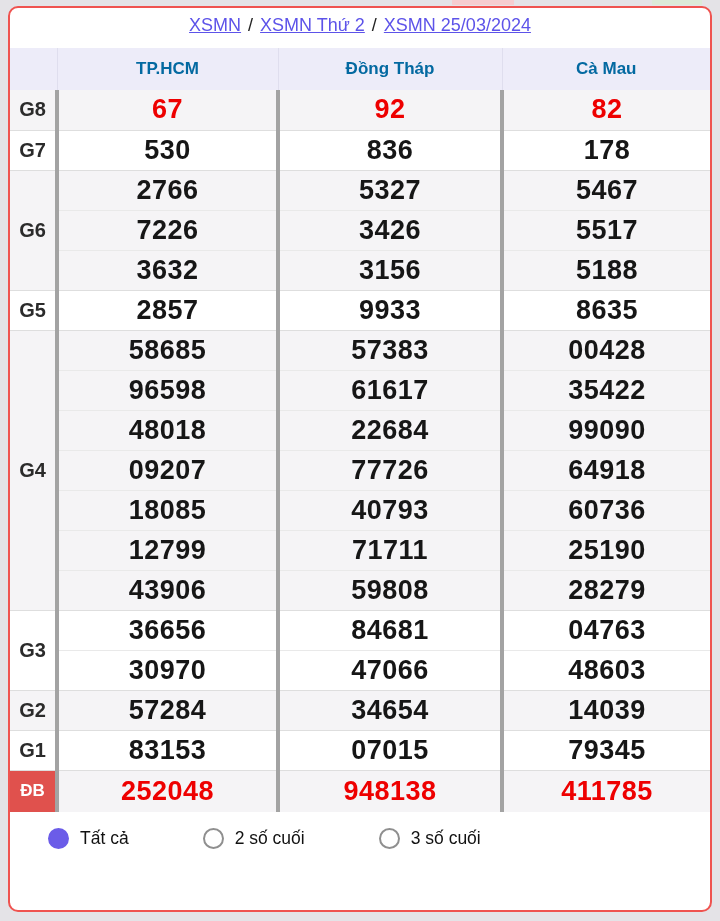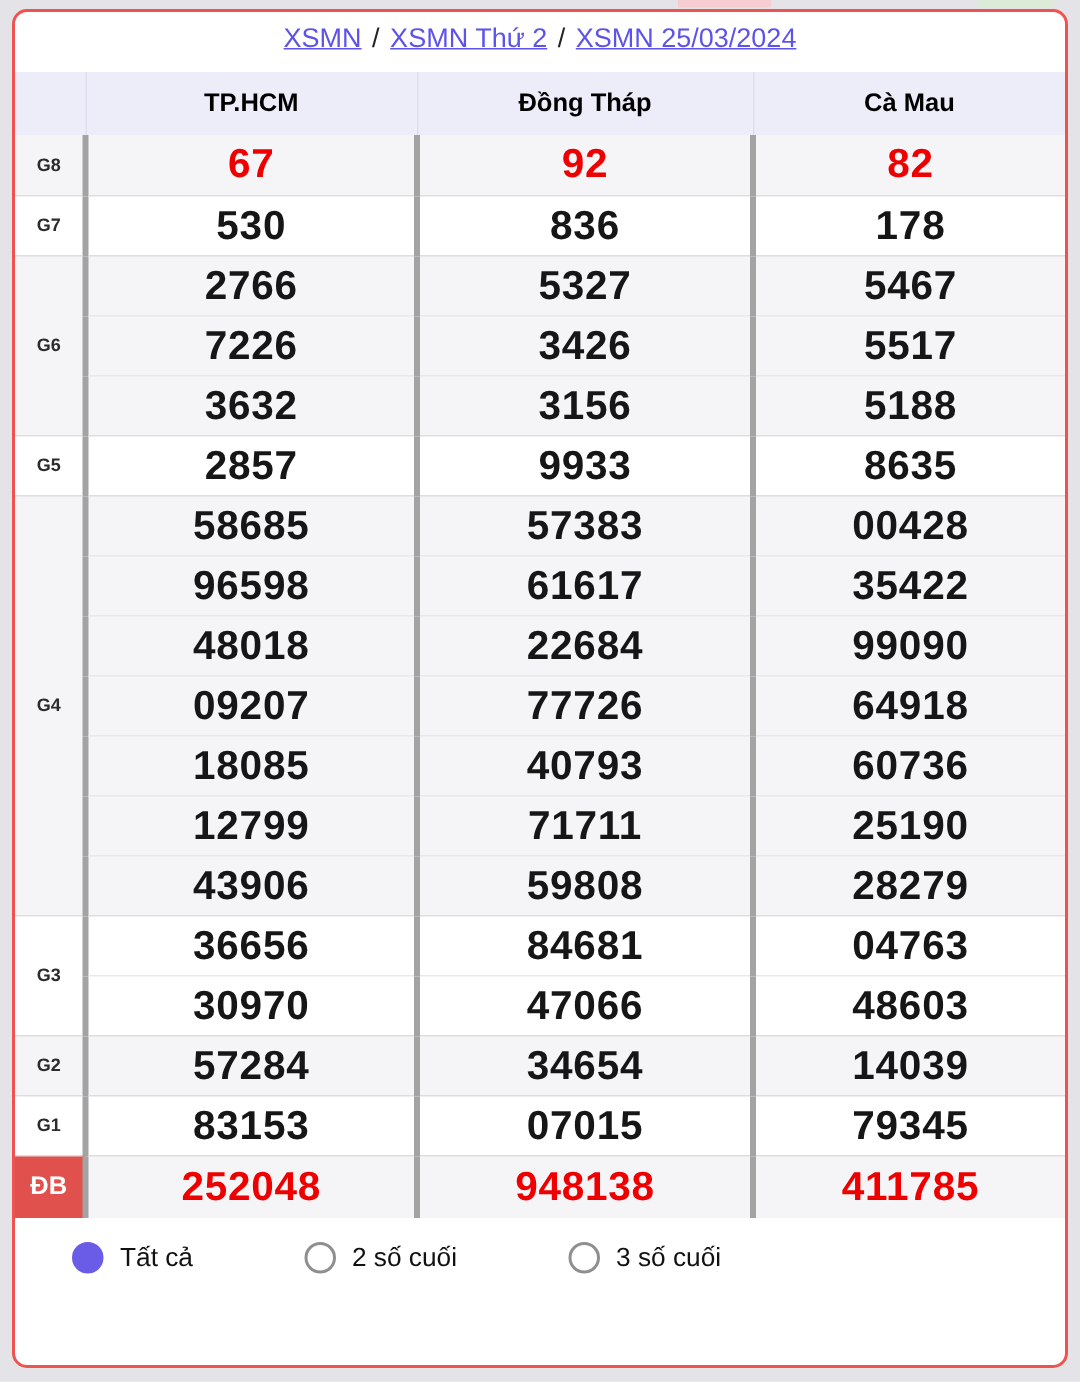--- a/index.html
+++ b/index.html
@@ -47,34 +47,34 @@
   .breadcrumb .sep { margin: 0 7px; color: #222222; }
 
   table.results {
     width: 100%;
     margin-top: 12px;
     border-collapse: collapse;
     table-layout: fixed;
   }
   table.results thead tr { height: 42px; background: #edecf9; }
   table.results th {
-    color: #000000;
+    color: #0369a1;
     font-size: 17px;
     font-weight: bold;
     text-align: center;
     border-left: 1px solid #dfdeee;
   }
   table.results th:first-child { border-left: none; }
   table.results tbody tr { height: 40px; }
   table.results tbody tr.db-row { height: 42px; padding-left: 36px; }
 
   td.prize-label {
     text-align: center;
     vertical-align: middle;
-    font-size: 12px;
+    font-size: 20px;
     font-weight: bold;
     color: #2b2b2b;
   }
   td.num {
     text-align: center;
     vertical-align: middle;
     font-size: 27px;
     font-weight: bold;
     color: #161616;
     border-left: 4px solid #a3a3a3;

